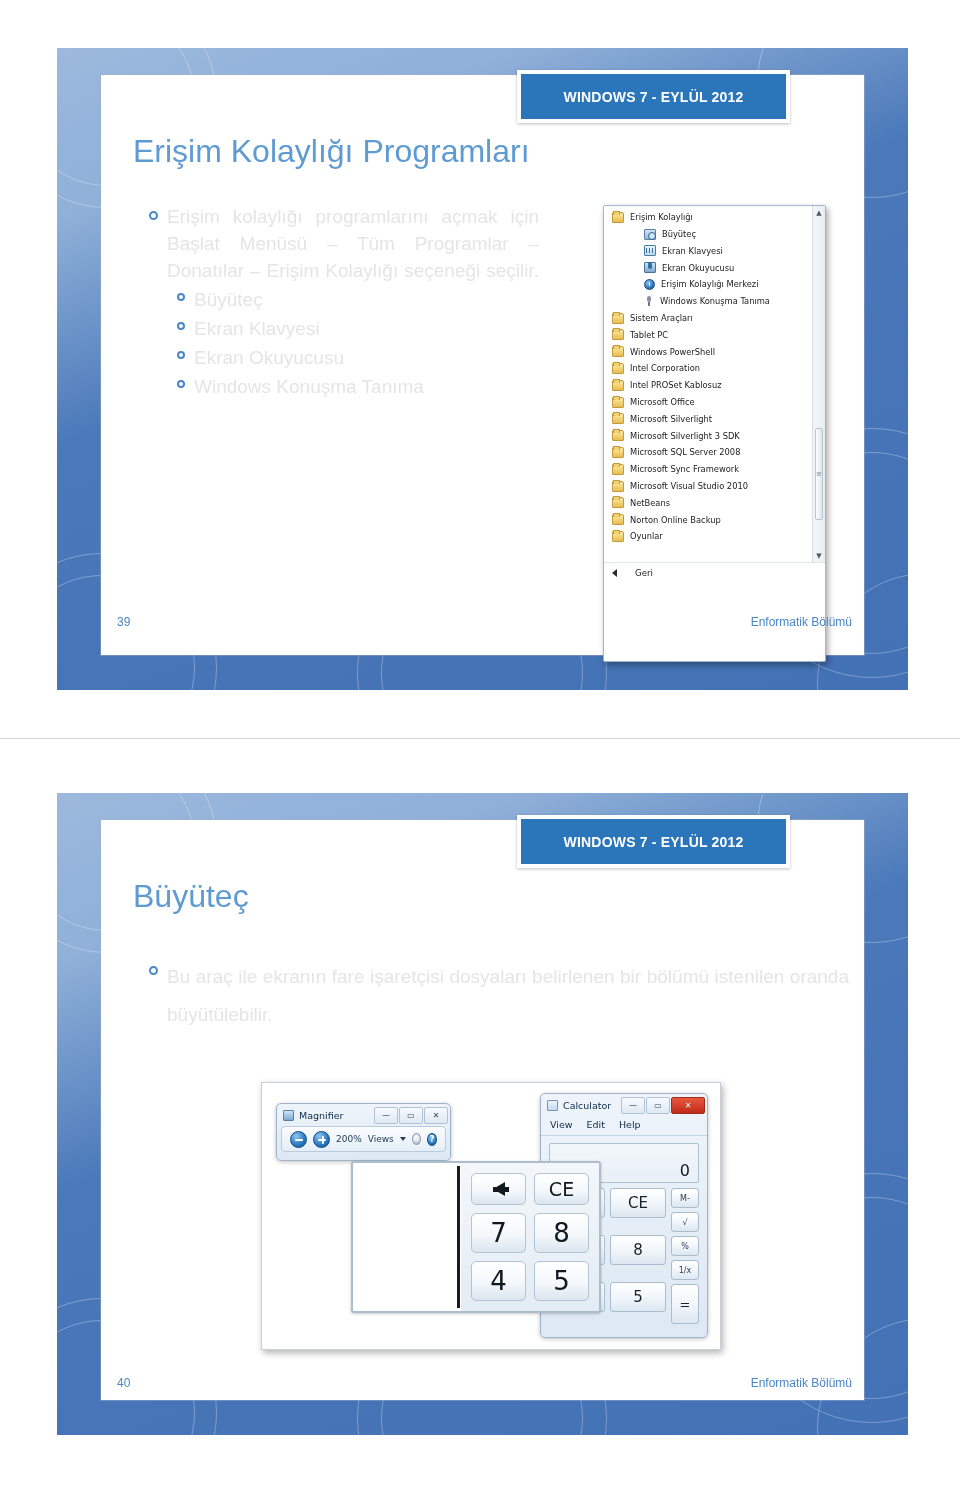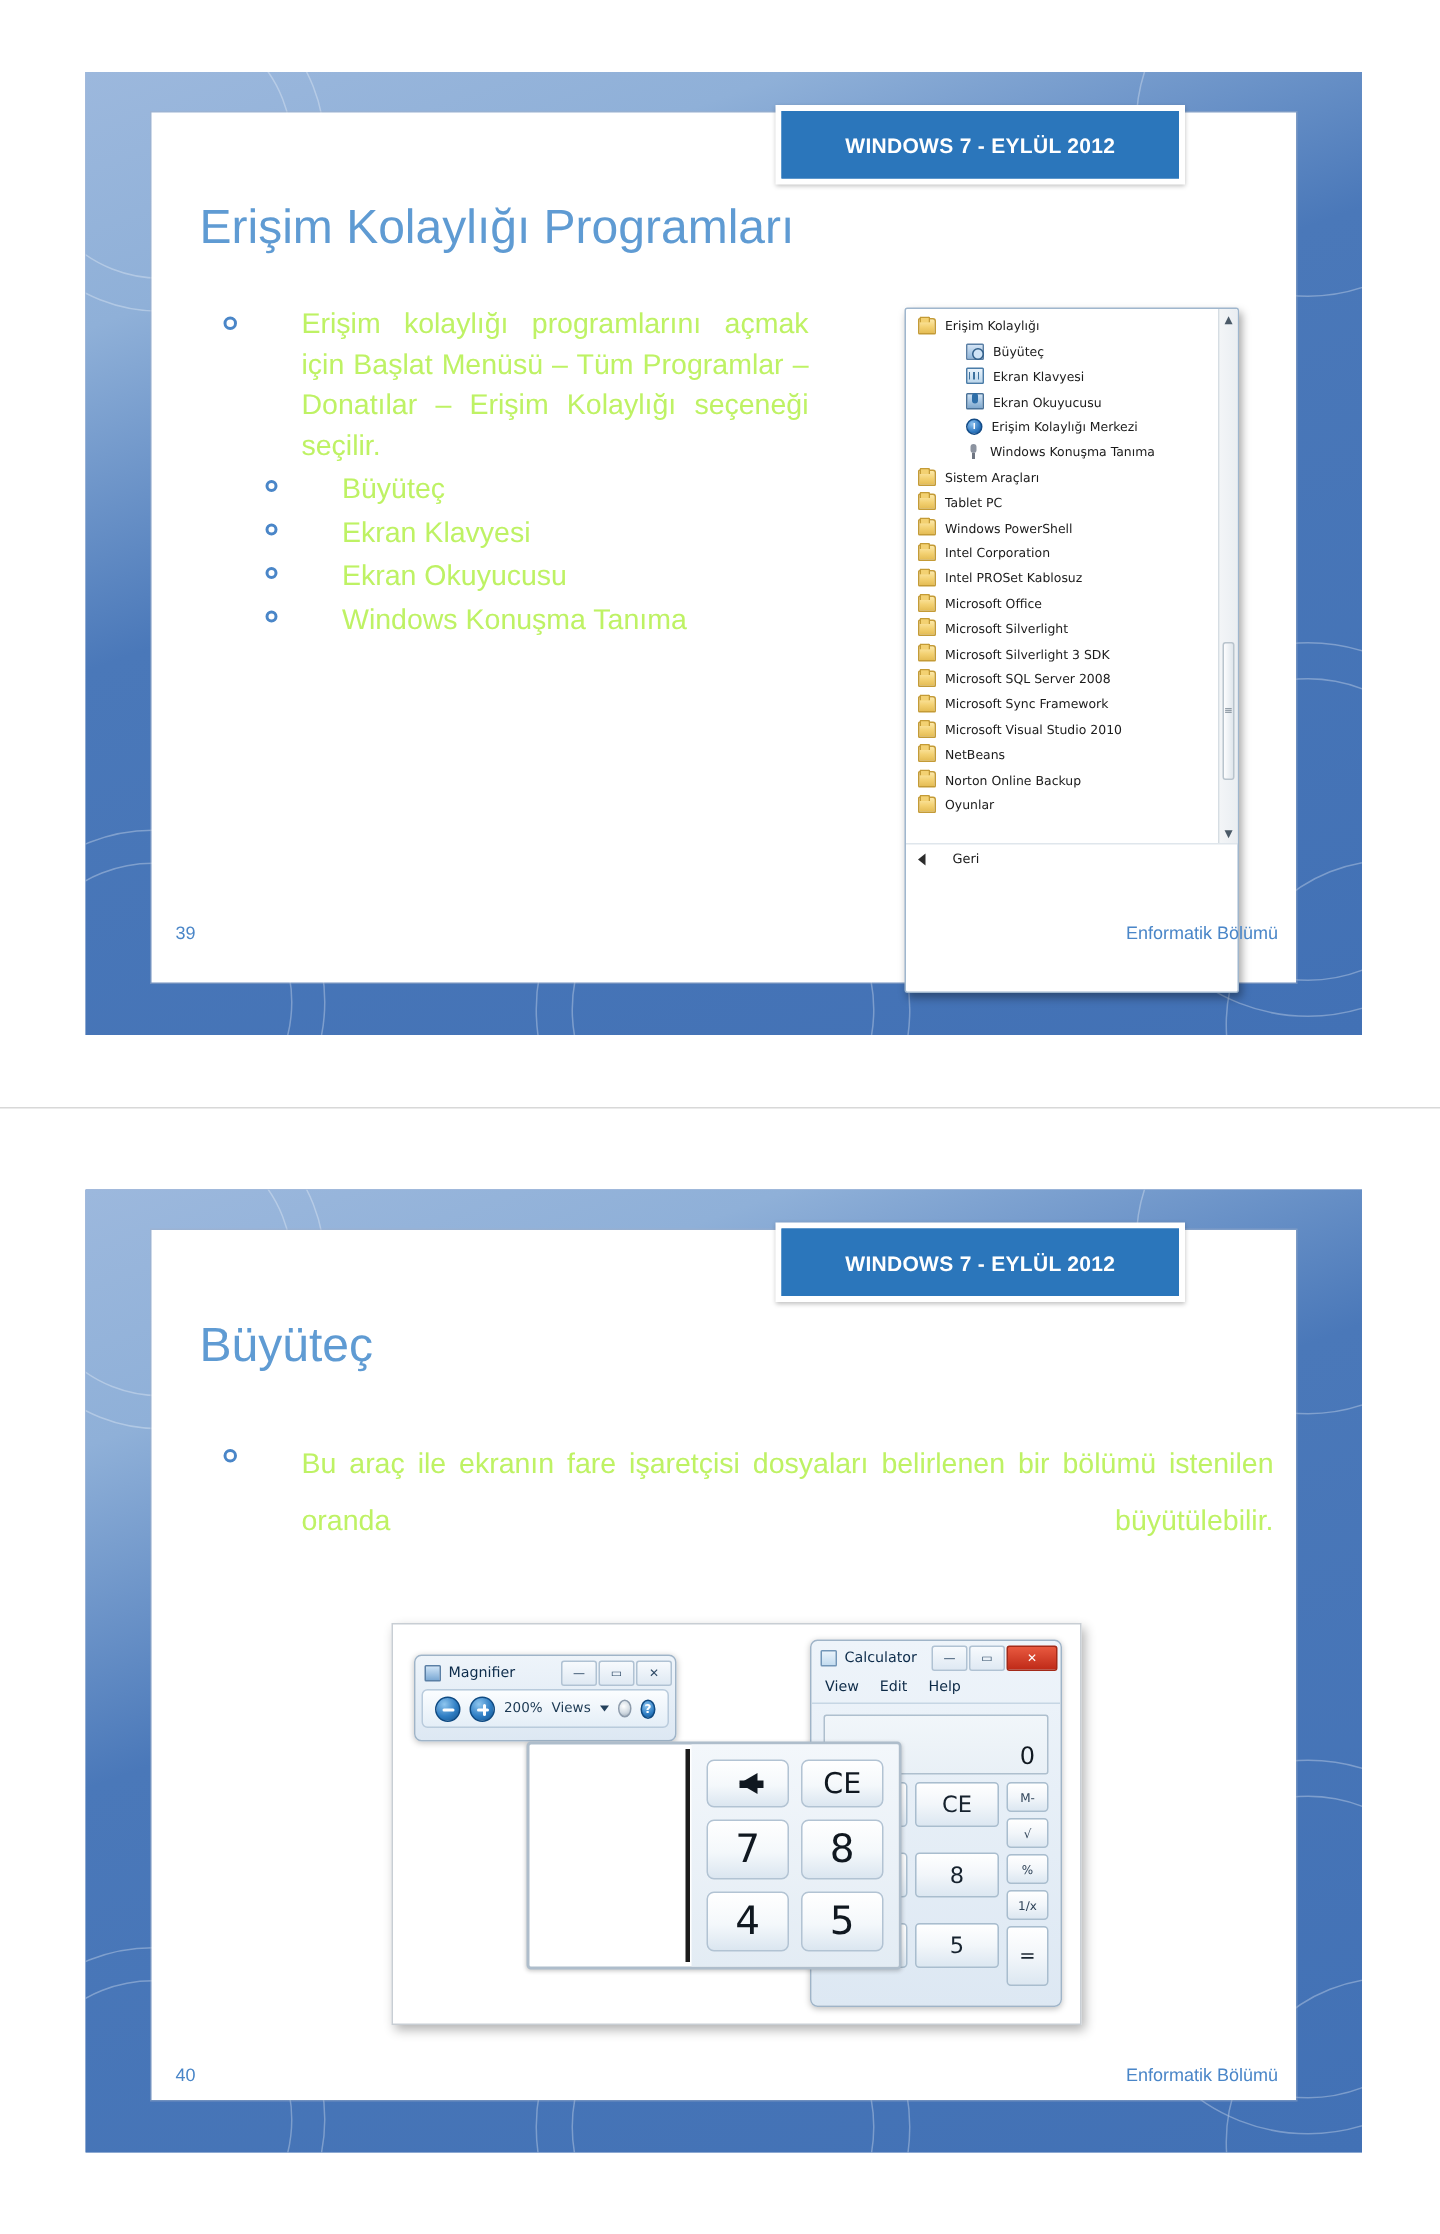--- a/index.html
+++ b/index.html
@@ -67,22 +67,21 @@
     position: absolute;
     color: #5f9bd3;
     font-size: 32px;
     font-weight: normal;
     white-space: nowrap;
   }
   .body-list { position: absolute; }
   .bullet-row {
     display: flex;
     align-items: flex-start;
-    color: #bef264;
-    gap: 34px;
+    color: #e5e5e5;
   }
   .bullet-dot {
     flex: 0 0 auto;
     width: 9px; height: 9px;
     border: 2.5px solid #4a86c8;
     border-radius: 50%;
     margin-right: 9px;
     margin-top: 8px;
   }
   .bullet-dot.sub { width: 8px; height: 8px; border-width: 2.5px; margin-top: 7px; }

